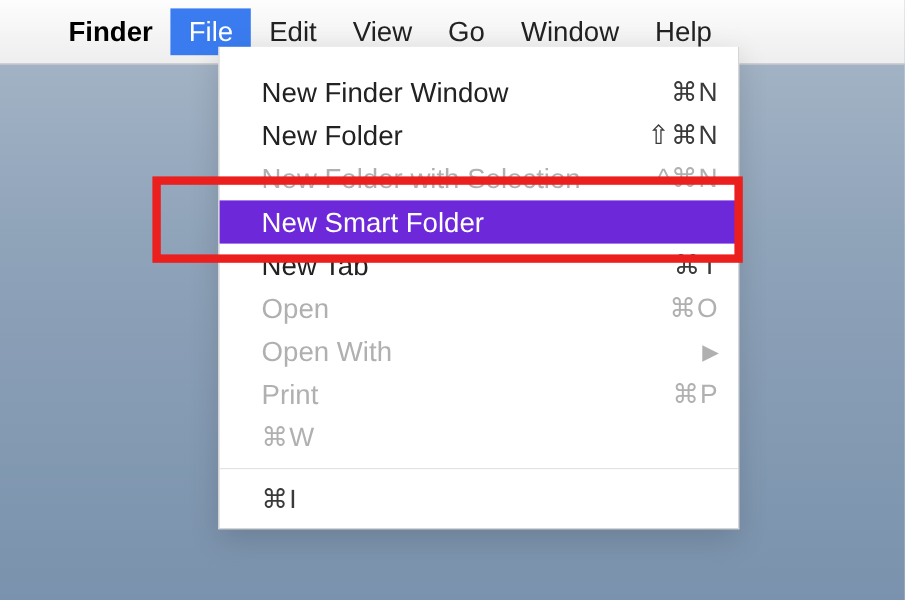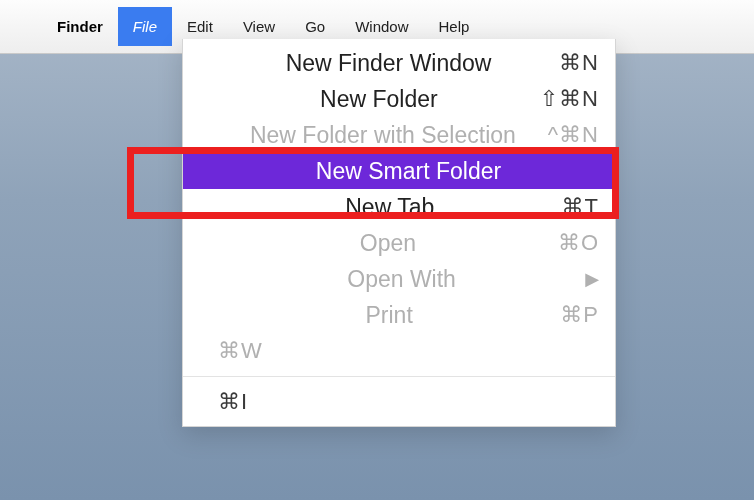--- a/index.html
+++ b/index.html
@@ -12,21 +12,21 @@
     body {
       background: linear-gradient(180deg, #a9b8c9 0%, #8fa3b9 40%, #7a92ad 100%);
     }
     .menubar {
       height: 54px;
       background: linear-gradient(180deg, #fdfdfd 0%, #f5f5f5 50%, #eeeeee 100%);
       border-bottom: 1px solid #c9c9c9;
       display: flex;
       align-items: center;
       padding-left: 18px;
-      font-size: 15px;
+      font-size: 23px;
     }
     .apple-logo {
       font-size: 24px;
       line-height: 1;
       margin-right: 24px;
       color: #1a1a1a;
     }
     .mb-item {
       padding: 0 15px;
       height: 39px;
@@ -35,34 +35,32 @@
       color: #222;
       cursor: default;
     }
     .mb-app {
       font-weight: 700;
       color: #000;
     }
     .mb-item.active {
       background: #3a7cf0;
       color: #fff;
-      font-style: italic;
     }
     .dropdown {
       position: absolute;
       top: 39px;
       left: 182px;
       width: 434px;
       background: #ffffff;
       border: 1px solid #d5d5d5;
       border-top: none;
       box-shadow: 0 8px 24px rgba(0,0,0,0.15);
-      padding-top: 6px;
+      padding-top: 20px;
       padding-bottom: 6px;
-      text-align: center;
     }
     .menu-row {
       height: 36px;
       display: flex;
       align-items: center;
       padding-left: 35px;
       padding-right: 16px;
       font-size: 23px;
       color: #222;
       position: relative;

